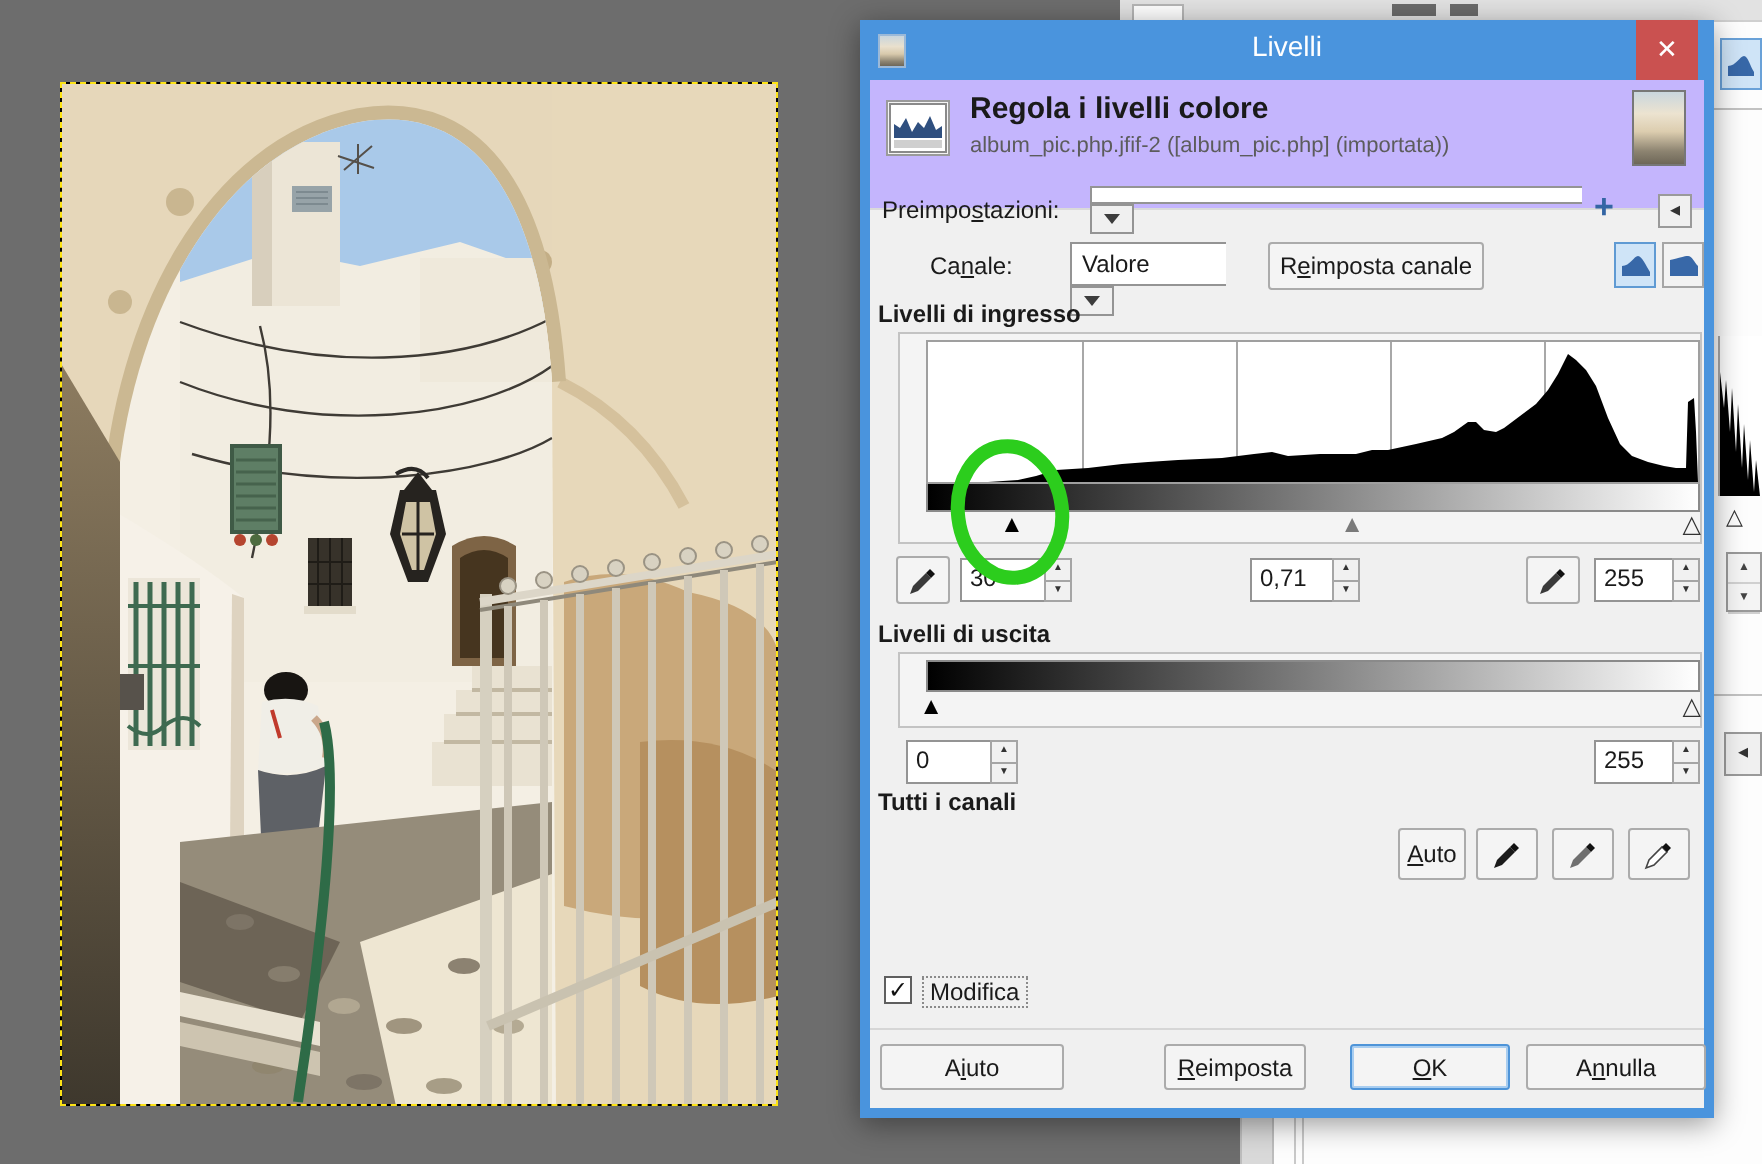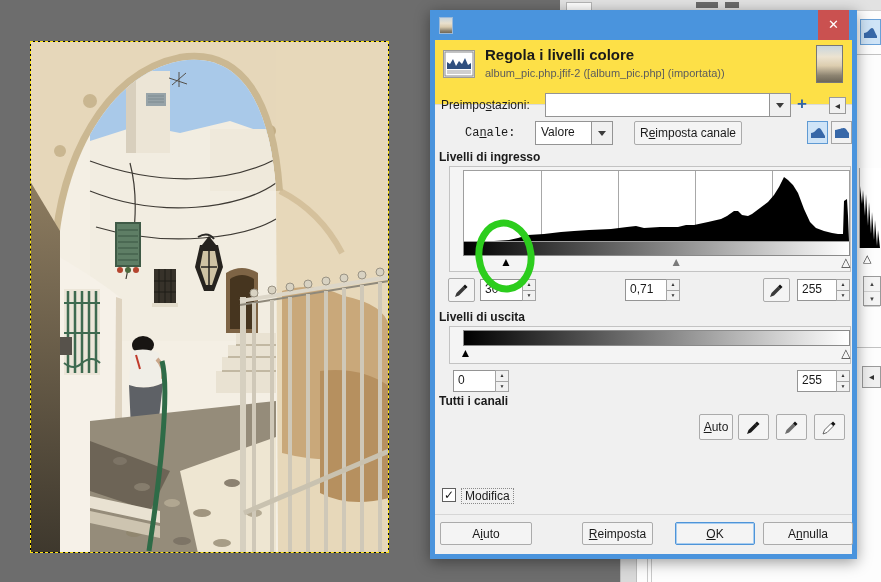--- a/index.html
+++ b/index.html
@@ -40,30 +40,30 @@
             box-shadow:0 3px 14px rgba(0,0,0,.4); z-index:5; }
   .titlebar { position:absolute; left:0; top:0; right:0; height:30px; }
   .title-ico { position:absolute; left:9px; top:7px; width:14px; height:17px; border:1px solid #9bb9d8;
                background:linear-gradient(180deg,#c9d6de 0%,#e9e0cd 35%,#d8c9ac 60%,#8d8471 85%,#6e6758 100%); }
   .title-text { position:absolute; left:0; right:0; top:5px; text-align:center; color:#fff; font-size:14px; }
   .close-btn { position:absolute; right:8px; top:0; width:31px; height:30px; background:#ca5150;
                color:#fff; font-size:13px; text-align:center; line-height:29px; }
   .content { position:absolute; left:5px; top:30px; width:417px; height:514px; background:#f0f0f0;
              font-size:12px; color:#1a1a1a; }
 
-  .hdr { left:0; top:0; width:417px; height:65px; background:#fde047; border-bottom:1px solid #dadada; }
+  .hdr { left:0; top:0; width:417px; height:65px; background:#c4b5fd; border-bottom:1px solid #dadada; }
   .hdr-ico { left:8px; top:10px; width:32px; height:28px; background:#f4f4f4; border:1px solid #9a9a9a; }
   .hdr-title { left:50px; top:6px; font-size:15px; font-weight:bold; }
   .hdr-sub { left:50px; top:27px; font-size:11px; color:#5c5c5c; }
   .hdr-thumb { left:381px; top:5px; width:27px; height:38px; border:1px solid #777;
                background:linear-gradient(180deg,#c9d6de 0%,#ece3d0 30%,#dccdaf 55%,#8d8471 82%,#6e6758 100%); }
 
   .lbl { white-space:nowrap; }
   .bold { font-weight:bold; }
-  .combo { display:flex; }
+  .combo { display:flex;flex-direction:column; }
   .combo-val { flex:1; background:#fff; border:1px solid #949494; border-right:none; padding:3px 5px; font-size:12px; }
   .combo-btn { width:22px; background:#f0f0f0; border:1px solid #949494; display:flex; align-items:center; justify-content:center; }
   .carr { width:0; height:0; border:4px solid transparent; border-top:5px solid #3c3c3c; margin-top:4px; }
 
   .btn { background:#f4f4f4; border:1px solid #ababab; border-radius:2px; text-align:center;
          font-size:12px; color:#1a1a1a; display:flex; align-items:center; justify-content:center; }
   .btn.focused { border:1px solid #4e94d8; box-shadow:0 0 0 1px #a8cdf0 inset; }
   .tglbtn { border:1px solid #a5a5a5; background:#f2f2f2; display:flex; align-items:center; justify-content:center; }
   .tglbtn.active { background:#cfe4f7; border-color:#5f9ad3; }
 
@@ -232,20 +232,21 @@
   <div class="abs frag-spin">
     <div>▲</div>
     <div>▼</div>
   </div>
   <div class="abs frag-line" style="top:347px;"></div>
   <div class="abs frag-back">◂</div>
 
   <div class="abs dialog">
     <div class="titlebar">
       <div class="title-ico"></div>
+      <div class="title-text">Livelli</div>
       <div class="close-btn">✕</div>
     </div>
 
     <div class="content">
 
       <div class="abs hdr">
         <div class="abs hdr-ico">
           <svg width="30" height="26">
               <rect x="1" y="1" width="28" height="24" fill="#fff" stroke="#8a8a8a"></rect>
           <path d="M3,18 L3,11 6,13 9,8 12,15 15,10 18,13 21,7 24,14 27,12 27,18 Z" fill="#2f4f7f"></path>
@@ -260,21 +261,21 @@
       <div class="abs lbl" style="left:6px; top:58px;">Preimpo<u>s</u>tazioni:</div>
       <div class="abs combo" style="left:110px; top:53px; width:246px; height:24px;">
         <div class="combo-val"></div>
         <div class="combo-btn">
             <div class="carr"></div>
           </div>
       </div>
       <div class="abs plus" style="left:358px; top:55px; width:18px;">+</div>
       <div class="abs backbtn" style="left:394px; top:57px; width:17px; height:17px;">◂</div>
 
-      <div class="abs lbl" style="left:30px; top:86px;font-family:Liberation Mono, monospace;">Ca<u>n</u>ale:</div>
+      <div class="abs lbl" style="left:30px; top:86px;">Ca<u>n</u>ale:</div>
       <div class="abs combo" style="left:100px; top:81px; width:78px; height:24px;">
         <div class="combo-val">Valore</div>
         <div class="combo-btn">
             <div class="carr"></div>
           </div>
       </div>
       <div class="abs btn" style="left:199px; top:81px; width:108px; height:24px;">R<u>e</u>imposta canale</div>
       <div class="abs tglbtn active" style="left:372px; top:81px; width:21px; height:23px;">
         <svg width="14" height="11">
           <path d="M0,11 L0,6 C4,6 6,1 8,1 C10,1 12,6 14,9 L14,11 Z" fill="#3868a8"></path>

